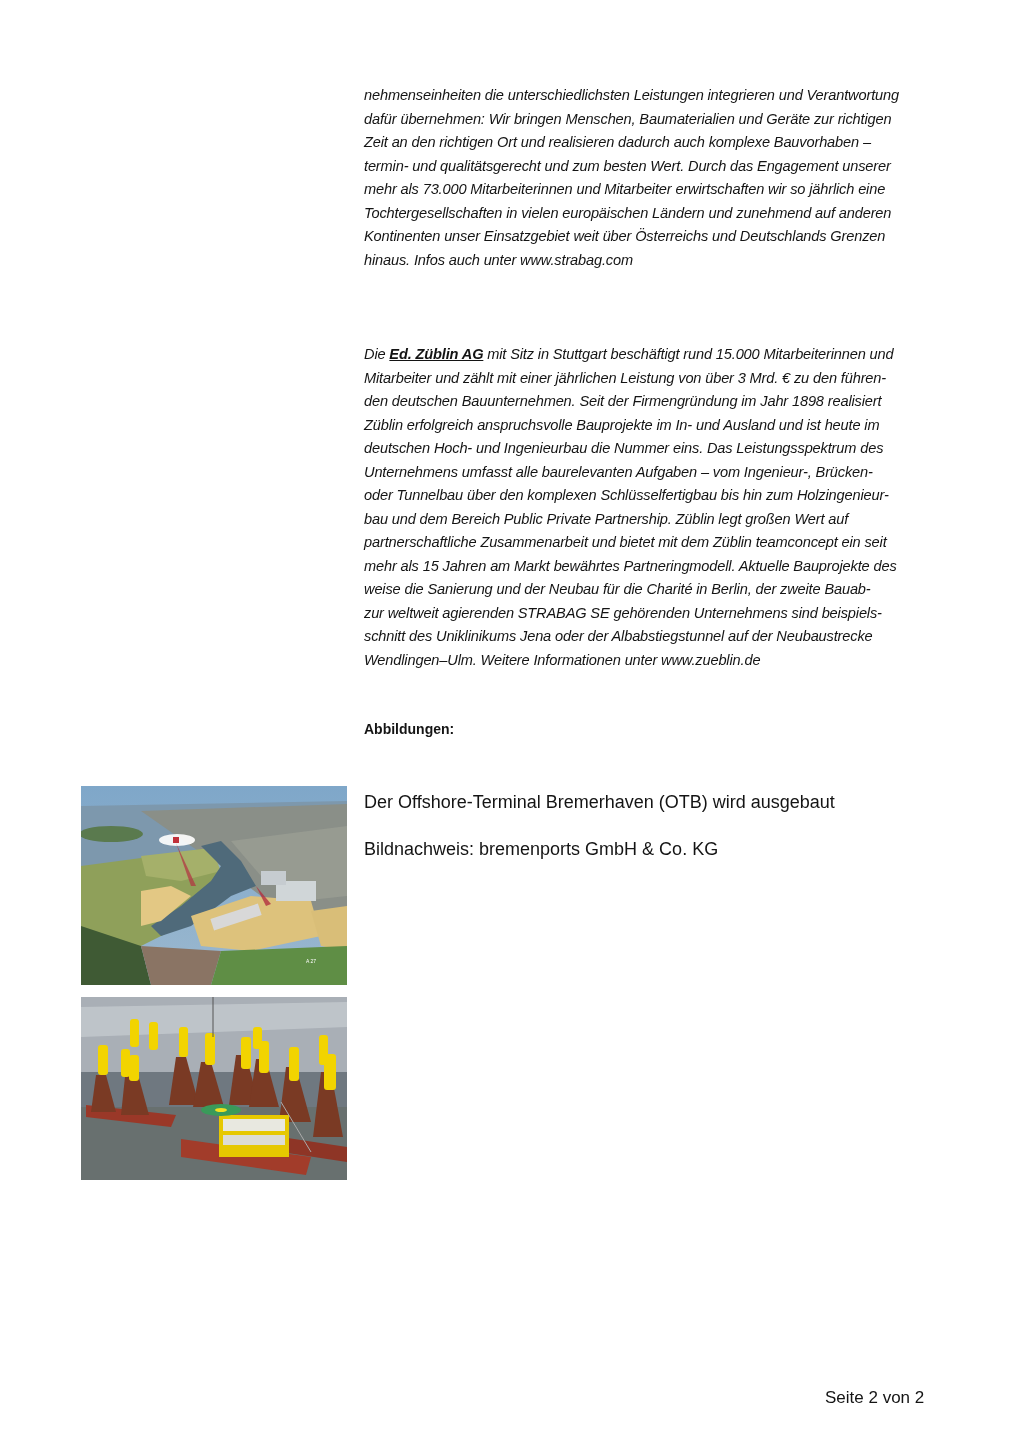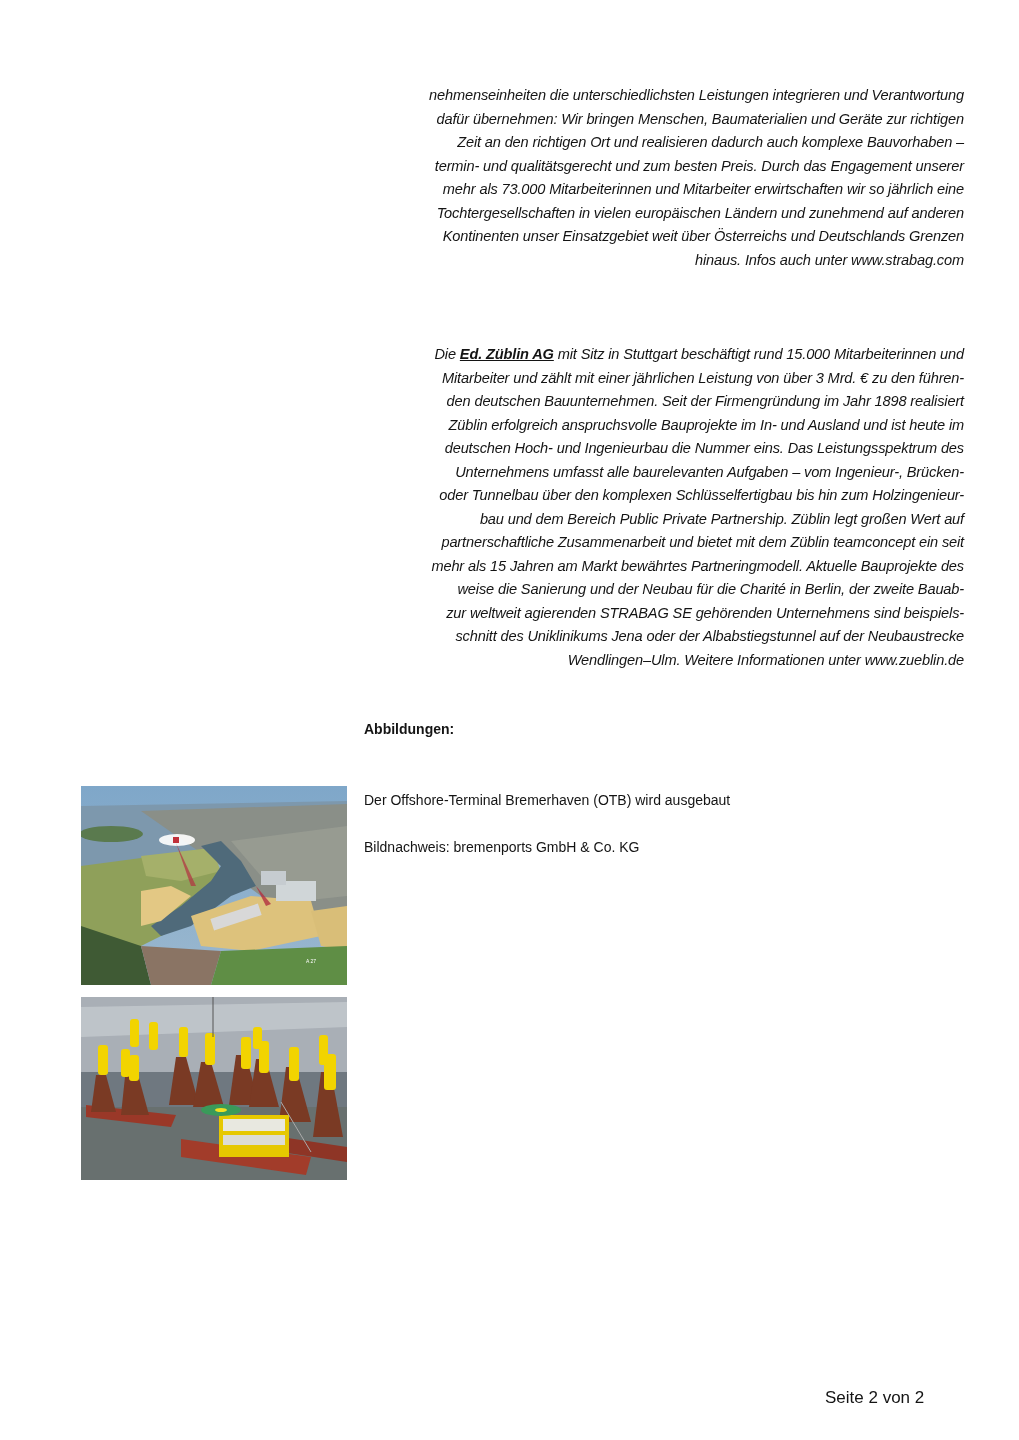--- a/index.html
+++ b/index.html
@@ -2,45 +2,45 @@
 <html><head>
   <meta charset="utf-8">
   <style>
     html, body { margin: 0; padding: 0; background: #ffffff; }
     body {
       width: 1019px; height: 1440px; position: relative; overflow: hidden;
       font-family: "Liberation Sans", sans-serif; color: #141414;
     }
     .para {
       position: absolute; left: 364px; width: 600px;
-      font-size: 14.6px; line-height: 23.5px; font-style: italic; letter-spacing: -0.15px; text-align: right;
+      font-size: 14.6px; line-height: 23.5px; font-style: italic; letter-spacing: -0.15px;
     }
     .para .line { display: block; white-space: nowrap; }
     #p1 { top: 84px; }
     #p2 { top: 343px; }
     .bold { font-weight: bold; text-decoration: underline; }
     #fig-heading { position: absolute; left: 364px; top: 721px; font-size: 14px; font-weight: bold; }
-    .caption { position: absolute; left: 364px; font-size: 14px; white-space: nowrap; }
+    .caption { position: absolute; left: 364px; font-size: 18px; white-space: nowrap; }
     #cap1 { top: 792px; }
     #cap2 { top: 839px; }
     #footer { position: absolute; left: 825px; top: 1388px; font-size: 17px; }
 
     .photo { position: absolute; left: 81px; width: 266px; overflow: hidden; }
     #photo1 { top: 786px; height: 199px; }
     #photo2 { top: 997px; height: 183px; }
     .photo svg { display: block; width: 100%; height: 100%; }
   </style>
 </head>
 <body>
 
 <div id="p1" class="para">
   <span class="line">nehmenseinheiten die unterschiedlichsten Leistungen integrieren und Verantwortung</span>
   <span class="line">dafür übernehmen: Wir bringen Menschen, Baumaterialien und Geräte zur richtigen</span>
   <span class="line">Zeit an den richtigen Ort und realisieren dadurch auch komplexe Bauvorhaben –</span>
-  <span class="line">termin- und qualitätsgerecht und zum besten Preis. Durch das Engagement unserer</span>
+  <span class="line">termin- und qualitätsgerecht und zum besten Wert. Durch das Engagement unserer</span>
   <span class="line">mehr als 73.000 Mitarbeiterinnen und Mitarbeiter erwirtschaften wir so jährlich eine</span>
   <span class="line">Tochtergesellschaften in vielen europäischen Ländern und zunehmend auf anderen</span>
   <span class="line">Kontinenten unser Einsatzgebiet weit über Österreichs und Deutschlands Grenzen</span>
   <span class="line">hinaus. Infos auch unter www.strabag.com</span>
 </div>
 
 <div id="p2" class="para">
   <span class="line"><span>Die </span><span class="bold">Ed. Züblin AG</span><span> mit Sitz in Stuttgart beschäftigt rund 15.000 Mitarbeiterinnen und</span></span>
   <span class="line">Mitarbeiter und zählt mit einer jährlichen Leistung von über 3 Mrd. € zu den führen-</span>
   <span class="line">den deutschen Bauunternehmen. Seit der Firmengründung im Jahr 1898 realisiert</span>

